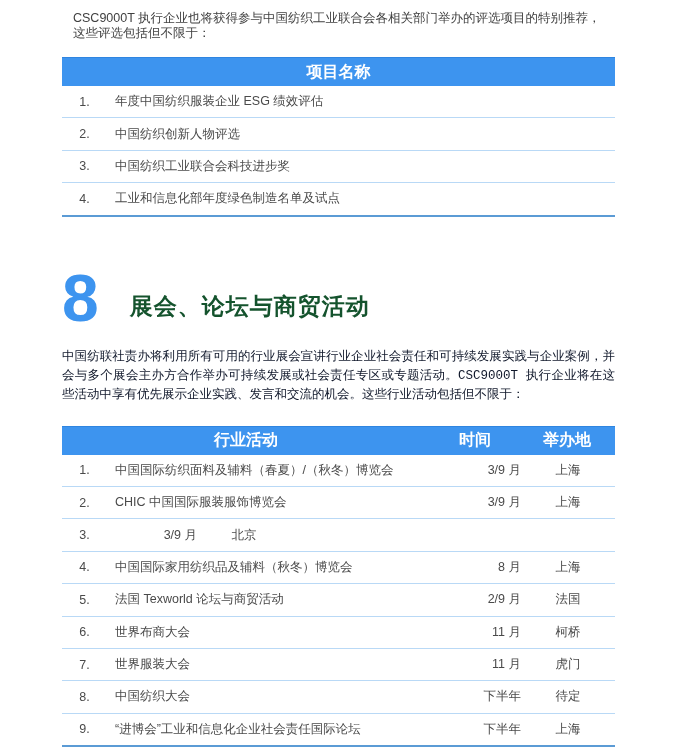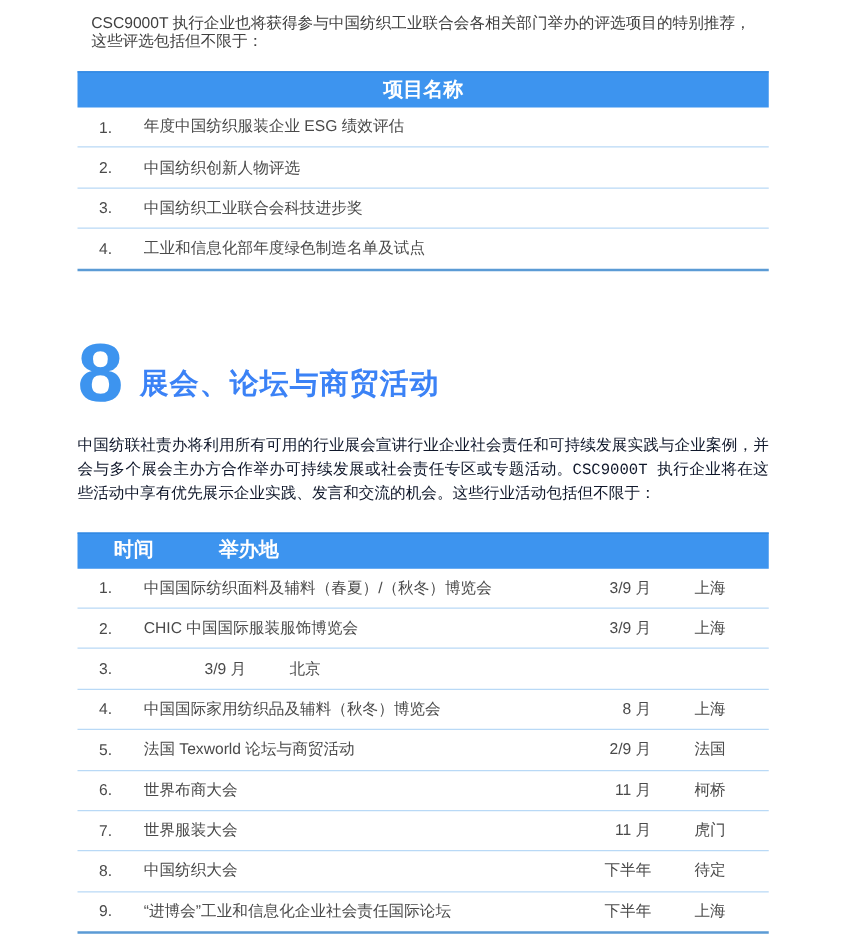--- a/index.html
+++ b/index.html
@@ -89,22 +89,22 @@
   }
   .big-number {
     font-size: 66px;
     font-weight: bold;
     color: #3d94ef;
     line-height: 62px;
   }
   .section-title {
     font-size: 23px;
     font-weight: bold;
-    color: #3b82f6;
-    margin-left: 13px;
+    color: #14532d;
+    margin-left: 31px;
     margin-top: 24px;
     letter-spacing: 1px;
     text-align: center;
   }
   .section-para {
     margin: 0;
     padding-top: 15px;
     font-size: 12.5px;
     line-height: 19px;
     color: #0f172a;
@@ -148,20 +148,21 @@
 
   <div class="section-heading">
     <div class="big-number">8</div>
     <div class="section-title">展会、论坛与商贸活动</div>
   </div>
 
   <p class="section-para">中国纺联社责办将利用所有可用的行业展会宣讲行业企业社会责任和可持续发展实践与企业案例，并会与多个展会主办方合作举办可持续发展或社会责任专区或专题活动。CSC9000T 执行企业将在这些活动中享有优先展示企业实践、发言和交流的机会。这些行业活动包括但不限于：</p>
 
   <div class="tbl tbl-2">
     <div class="tbl-head">
+      <div class="hc h-span">行业活动</div>
       <div class="hc c-time">时间</div>
       <div class="hc c-loc">举办地</div>
     </div>
     <div id="events-body">
   <div class="tbl-row">
     <div class="c-no">1.</div>
     <div class="c-name">中国国际纺织面料及辅料（春夏）/（秋冬）博览会</div>
     <div class="c-time">3/9 月</div>
     <div class="c-loc">上海</div>
   </div>

